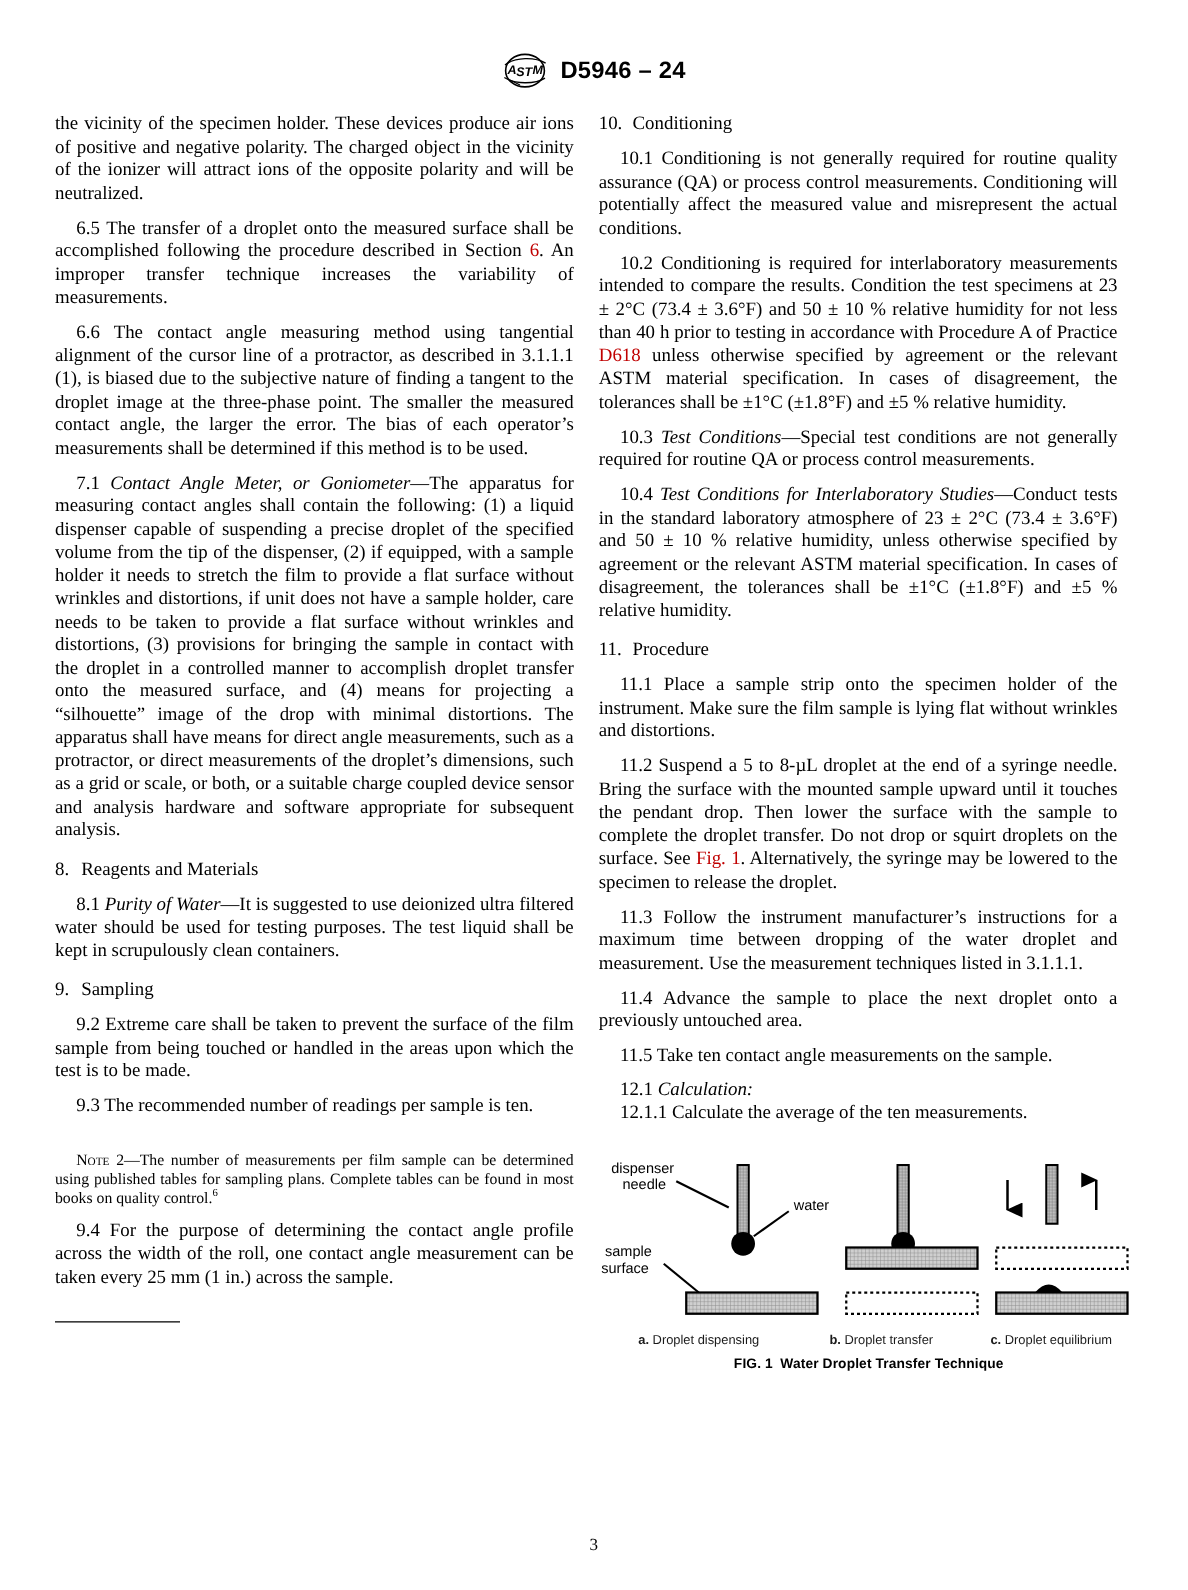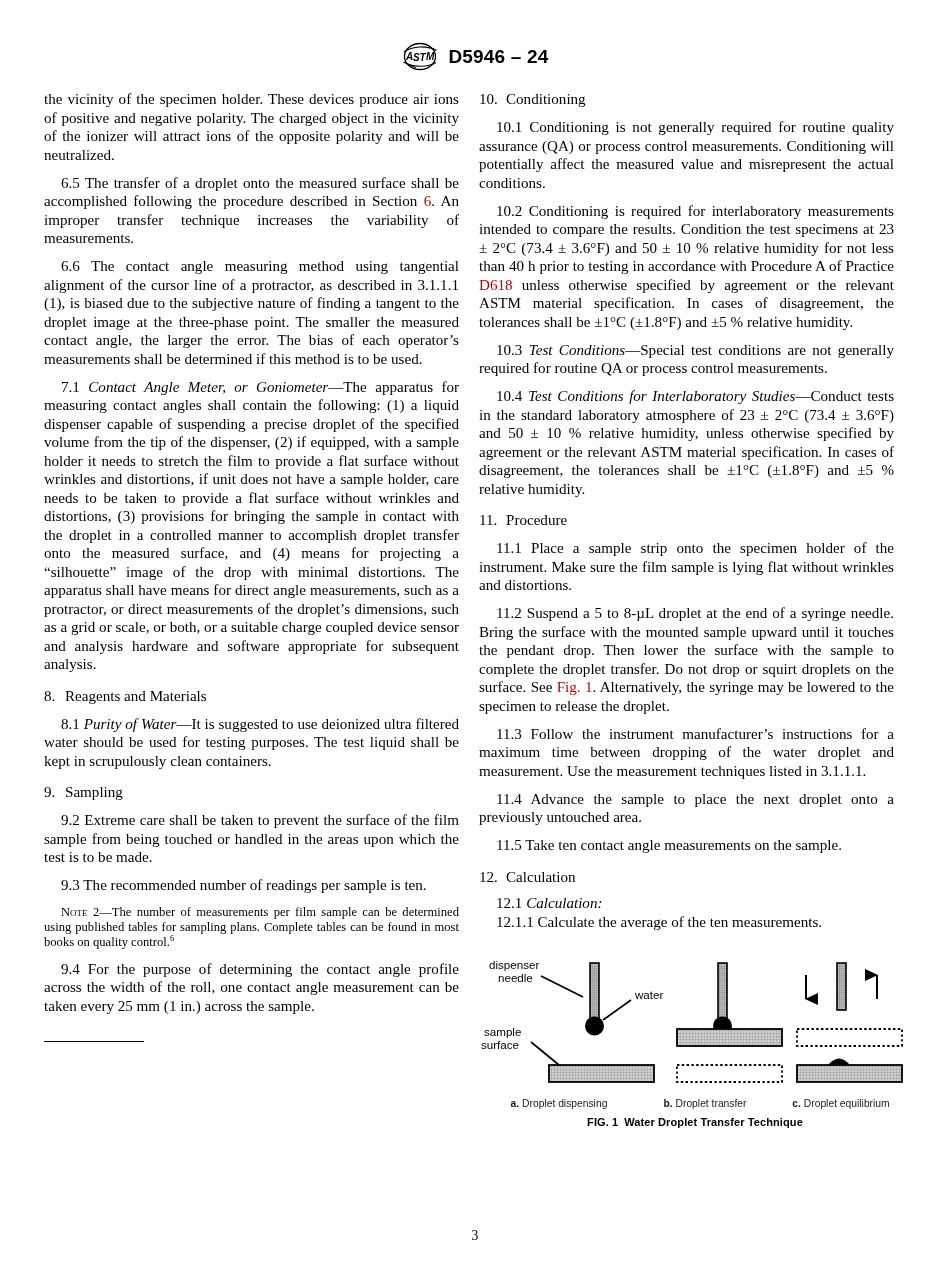--- a/index.html
+++ b/index.html
@@ -83,21 +83,21 @@
   }
   .sec-head .num {
     display: inline-block;
     min-width: 21px;
   }
   .it { font-style: italic; }
   .ref-link { color: #c00000; }
 
   
   .note {
-    margin-top: 10px;
+    margin-top: 26px;
     font-size: 12.6px;
     line-height: 1.21;
     text-align: justify;
     text-indent: 17px;
   }
   .note .note-label {
     font-variant: small-caps;
     font-size: 12.6px;
   }
   sup {
@@ -233,21 +233,20 @@
     <p class="sec-head"><span class="num" style="min-width:27px">11.</span><span>Procedure</span></p>
 
     <p class="para">11.1 Place a sample strip onto the specimen holder of the instrument. Make sure the film sample is lying flat without wrinkles and distortions.</p>
 
     <p class="para"><span>11.2 Suspend a 5 to 8-µL droplet at the end of a syringe needle. Bring the surface with the mounted sample upward until it touches the pendant drop. Then lower the surface with the sample to complete the droplet transfer. Do not drop or squirt droplets on the surface. See </span><span class="ref-link">Fig. 1</span><span>. Alternatively, the syringe may be lowered to the specimen to release the droplet.</span></p>
 
     <p class="para">11.3 Follow the instrument manufacturer’s instructions for a maximum time between dropping of the water droplet and measurement. Use the measurement techniques listed in 3.1.1.1.</p>
     <p class="para">11.4 Advance the sample to place the next droplet onto a previously untouched area.</p>
     <p class="para">11.5 Take ten contact angle measurements on the sample.</p>
 
-    <p class="sec-head"><span class="num" style="min-width:27px">12.</span><span>Calculation</span></p>
 
     <p class="para" style="margin-top:8px"><span>12.1  </span><span class="it">Calculation:</span></p>
     <p class="para para-cont" style="text-indent:17px;margin-top:0">12.1.1  Calculate the average of the ten measurements.</p>
 
     <div class="figure-block">
       <svg class="figure-svg" viewBox="0 0 432 148">
         <defs>
           <pattern id="hatchA" width="3" height="3" patternUnits="userSpaceOnUse">
             <rect width="3" height="3" fill="#cfcfcf"></rect>
             <path d="M0 0 L0 3" stroke="#8a8a8a" stroke-width="0.7"></path>

